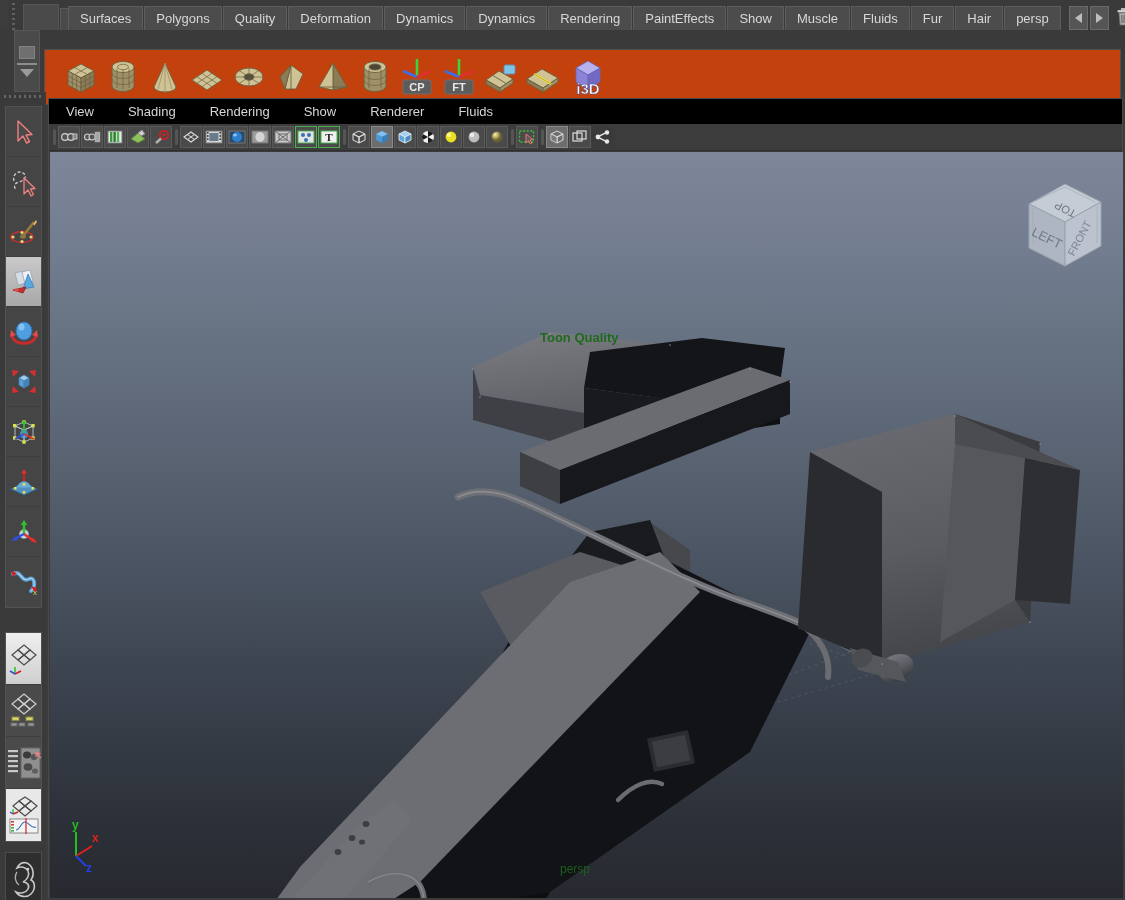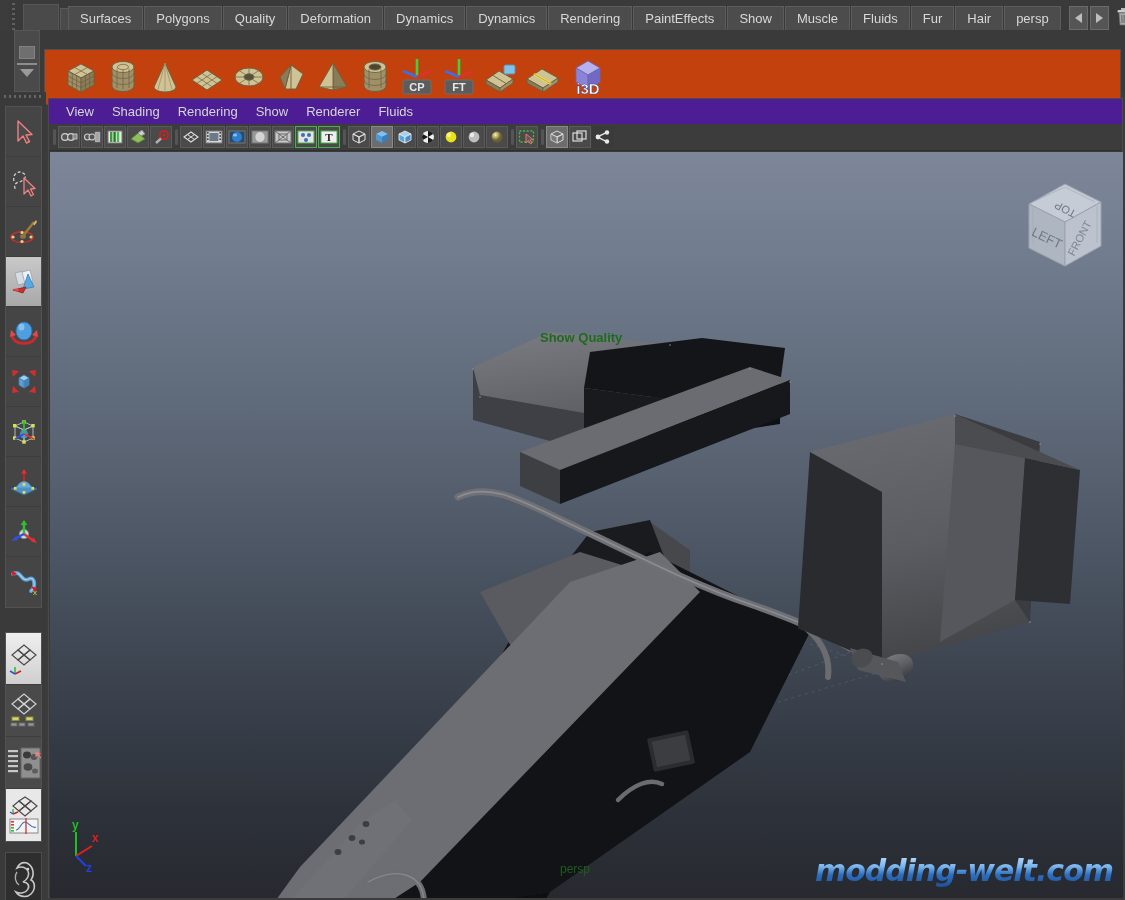--- a/index.html
+++ b/index.html
@@ -100,21 +100,22 @@
   .tool-btn.sel { background: linear-gradient(#c9c9c9,#a8a8a8); }
   .tool-btn.light { background: linear-gradient(#efefef,#cfcfcf); }
 
   
   #viewport-panel {
     position:absolute; left:48px; top:98px; width:1075px; height:800px;
     background:#3a3a3a; border:1px solid #4a4a4a;
   }
   #vp-menubar {
     height:25px; display:flex; align-items:center; padding-left:8px;
-    background:#4c1d95;
+    background:#000000;
+    gap:16px;
   }
   .vp-menu {
     font-size:13px; color:#d6d6d6; padding:2px 9px; cursor:default;
   }
   #vp-toolbar {
     height:27px; display:flex; align-items:center; gap:1px; padding-left:2px;
     background:#3c3c3c; border-bottom:1px solid #2f2f2f;
   }
   .vp-sep { width:6px; height:18px; display:flex;align-items:center;justify-content:center;}
   .vp-sep::before { content:''; width:3px;height:16px;background:#555;border-radius:2px; }
@@ -885,21 +886,21 @@
           <circle cx="740" cy="230" r="1"></circle>
         <circle cx="905" cy="264" r="1"></circle>
           <circle cx="990" cy="292" r="1"></circle>
         <circle cx="832" cy="512" r="1"></circle>
           <circle cx="980" cy="470" r="1"></circle>
         <circle cx="430" cy="245" r="1"></circle>
           <circle cx="423" cy="217" r="1"></circle>
       </g>
     </svg>
 
-    <div id="hq-label">Show Quality</div>
+    <div id="hq-label">Toon Quality</div>
 
     <div id="persp-label">persp</div>
 
     <div id="axis-gizmo">
       <svg width="56" height="56" viewBox="0 0 56 56">
         <line x1="14" y1="40" x2="14" y2="16" stroke="#20c020" stroke-width="2"></line>
         <line x1="14" y1="40" x2="30" y2="30" stroke="#e02020" stroke-width="2"></line>
         <line x1="14" y1="40" x2="24" y2="50" stroke="#2040e8" stroke-width="2"></line>
         <text x="10" y="13" font-size="12" font-weight="bold" fill="#20c020" font-family="Liberation Sans, sans-serif">y</text>
         <text x="30" y="26" font-size="12" font-weight="bold" fill="#e02020" font-family="Liberation Sans, sans-serif">x</text>
@@ -920,15 +921,14 @@
           <path d="M20 31 L50 17 L80 32"></path>
           <path d="M18 38 L18 75"></path>
           <path d="M82 36 L82 73"></path>
         </g>
         <text x="52" y="36" font-size="11" fill="#6f7884" font-family="Liberation Sans, sans-serif" text-anchor="middle" transform="rotate(-152 52 36)">TOP</text>
         <text x="30" y="72" font-size="13" fill="#6f7884" font-family="Liberation Sans, sans-serif" text-anchor="middle" transform="rotate(26 30 72)">LEFT</text>
         <text x="68" y="70" font-size="11" fill="#7e8792" font-family="Liberation Sans, sans-serif" text-anchor="middle" transform="rotate(-62 68 70)">FRONT</text>
       </svg>
     </div>
 
-    <div id="watermark">modding-welt.com</div>
   </div>
 </div>
 
 </body></html>

